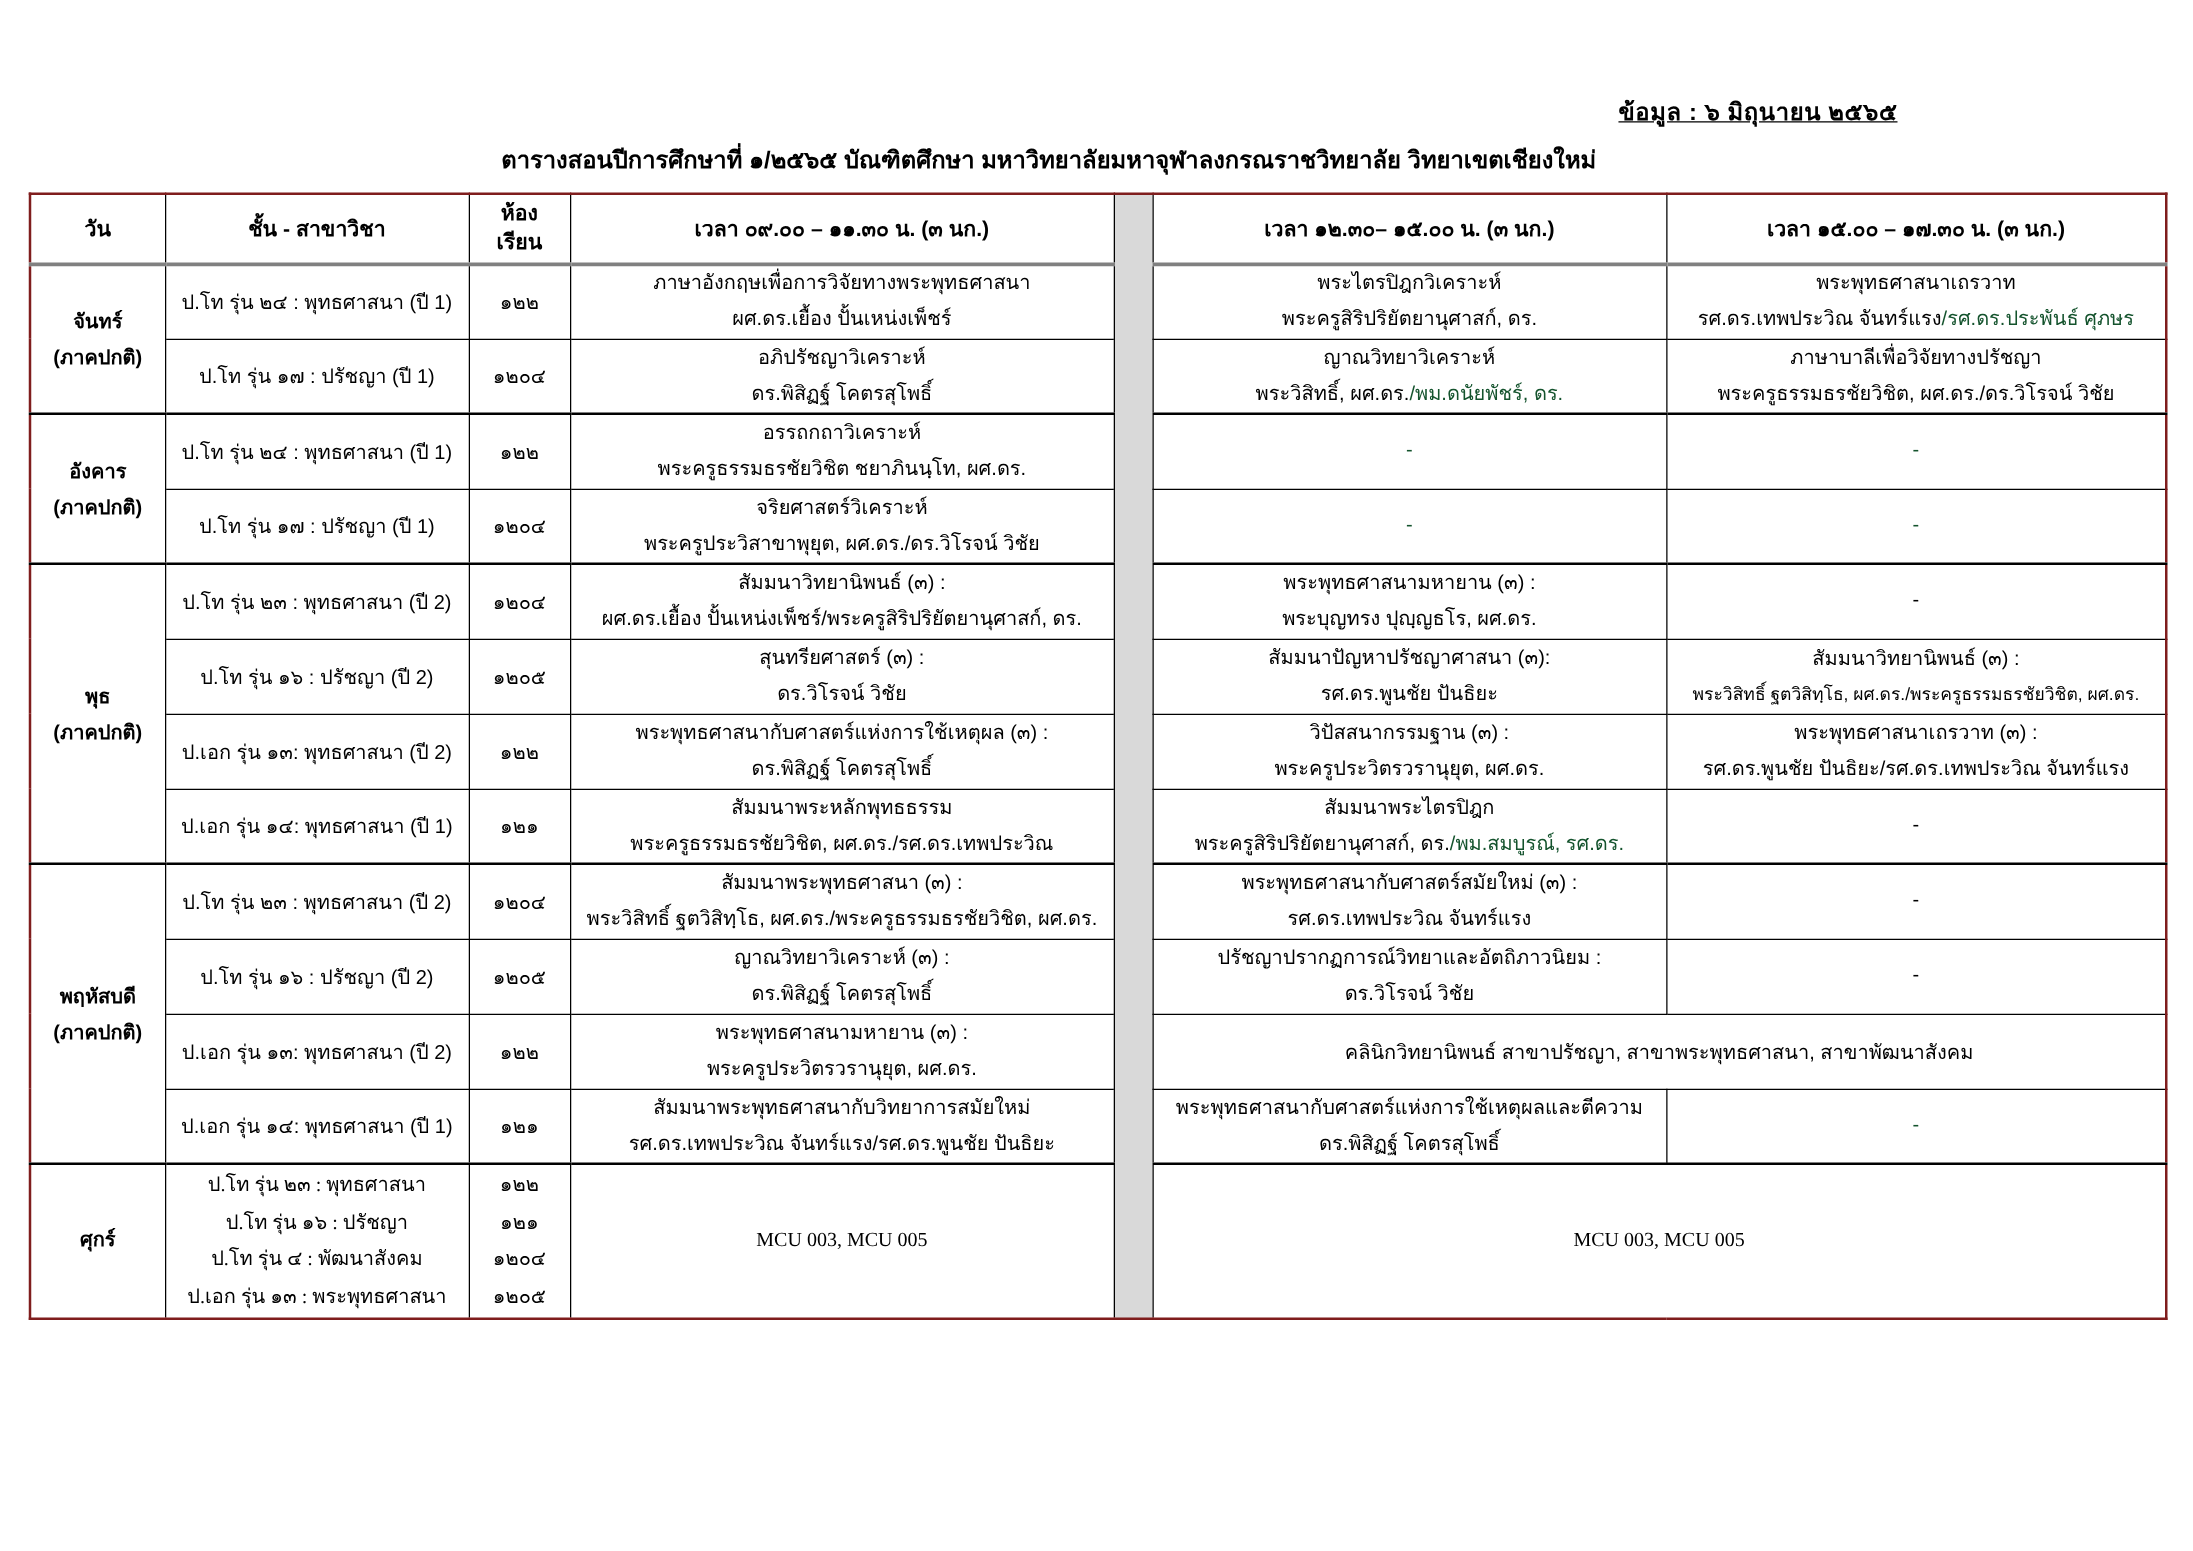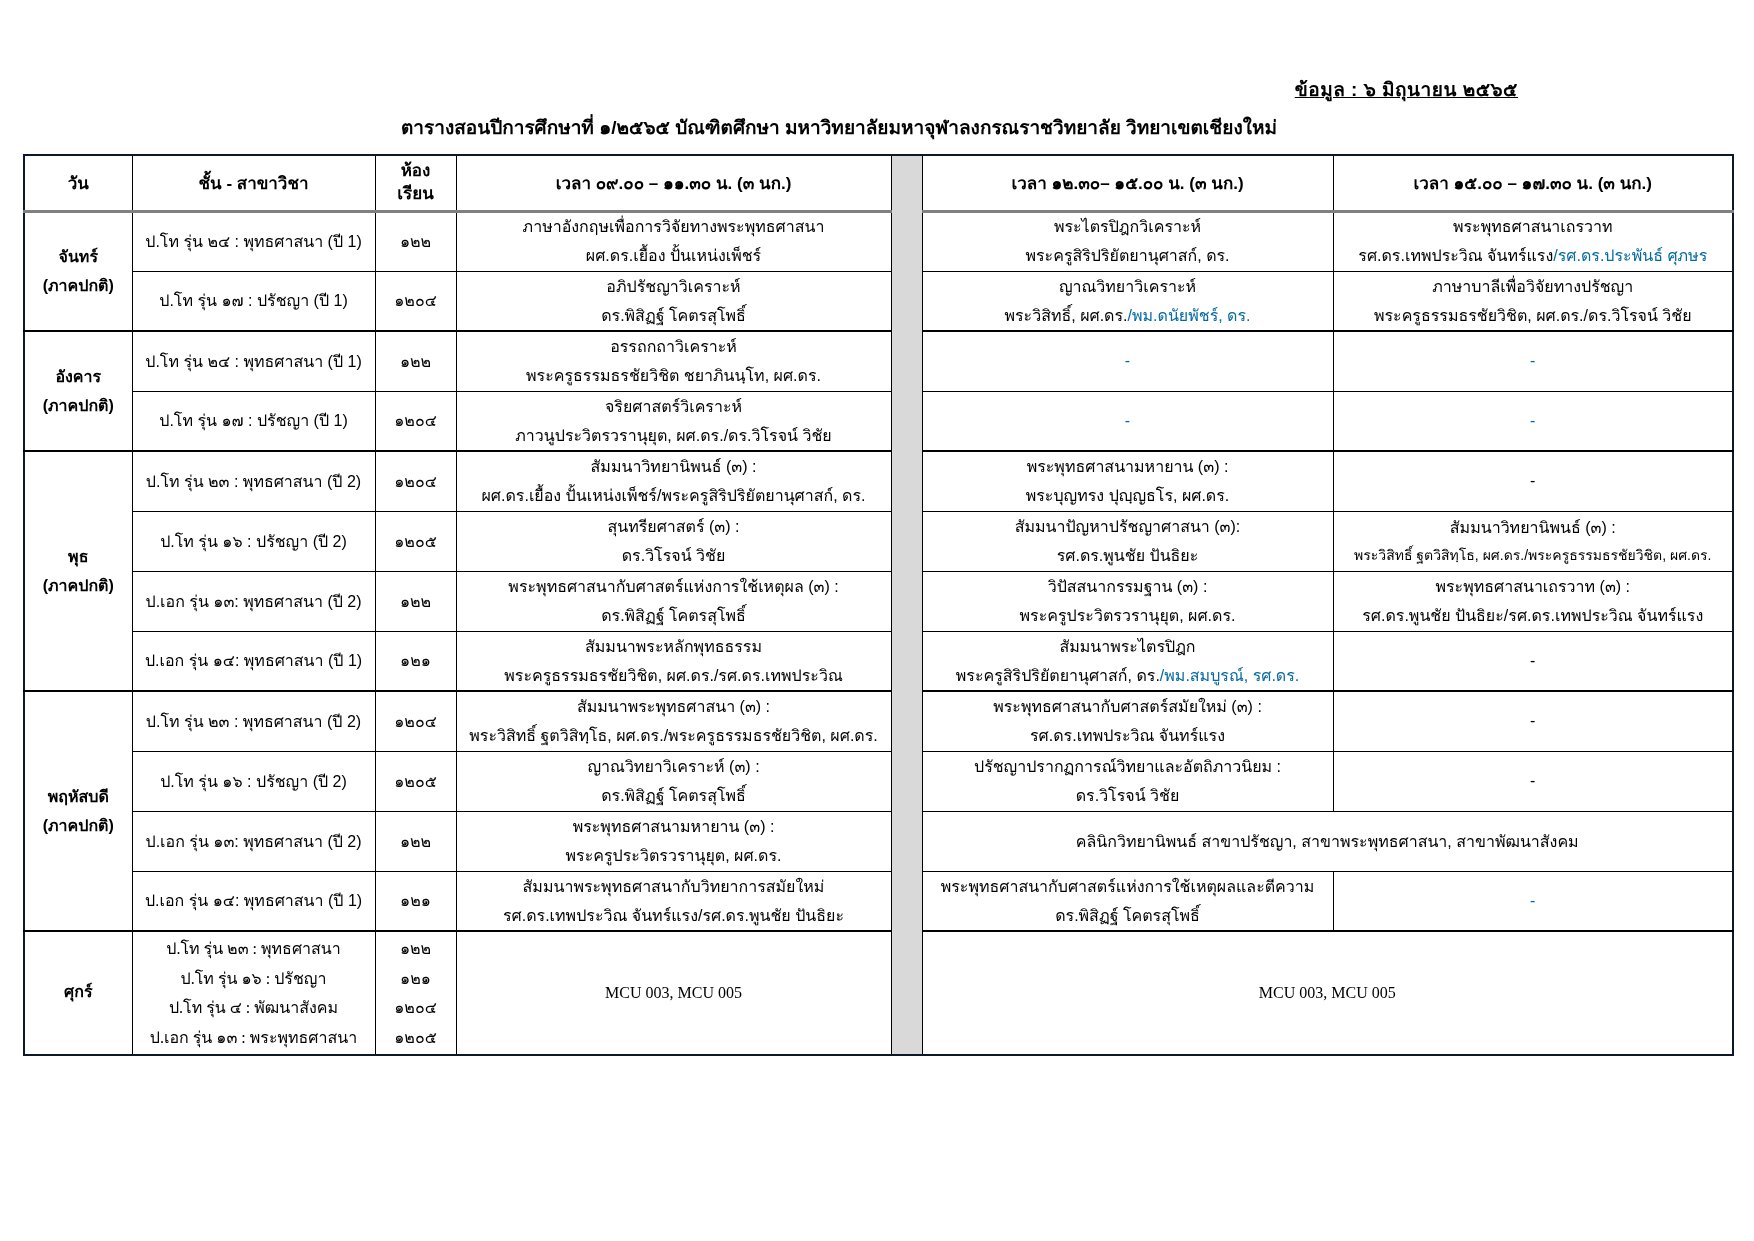--- a/index.html
+++ b/index.html
@@ -12,21 +12,21 @@
     padding:74px 236px 0 0;
     text-align:right;font-size:19px;font-weight:bold;letter-spacing:.5px;text-decoration:underline;
   }
   .doc-title{
     margin-top:8px;padding-right:76px;
     text-align:center;font-size:19px;font-weight:bold;
   }
   table.sched{
     margin:12px 0 0 23px;width:1711px;
     border-collapse:collapse;table-layout:fixed;
-    border:2px solid #0f172a;
+    border:2px solid #7f1d1d;
   }
   table.sched td{
     border:1px solid #000;
     text-align:center;vertical-align:middle;
     font-size:16px;padding:2px 4px;box-sizing:border-box;
   }
   tr.hdr td{height:56px;font-weight:bold;font-size:17px;}
   tr.hdr td:not(.strip){border-bottom:3px solid #808080;}
   tr.r td{height:60px;}
   tr.fri td{height:117px;font-family:Liberation Serif, serif;}
@@ -35,21 +35,21 @@
   td.day{font-weight:bold;font-size:17px;}
   td.day .dayname{margin-bottom:4px;}
   td.day .daynote{margin-top:4px;}
   td.cls{text-align:left;padding-left:16px;font-size:16px;margin-left:43px;}
   td.room{font-size:16px;}
   td.slot{padding:4px 6px;}
   .ct{line-height:1.25;margin-bottom:9px;}
   .ct.b{font-weight:normal;}
   .tc{line-height:1.2;}
   .tc.sm{font-size:14px;}
-  .red{color:#0369a1;}
+  .red{color:#14532d;}
   .dash{font-size:16px;}
   td.cls .multiline div{line-height:1.85;}
   td.room .multiline div{line-height:1.85;}
   .hdr .two-line div{line-height:1.35;}
 </style>
 </head>
 <body>
 
 <div class="info-line">ข้อมูล  :  ๖  มิถุนายน  ๒๕๖๕</div>
 <div class="doc-title">ตารางสอนปีการศึกษาที่  ๑/๒๕๖๕  บัณฑิตศึกษา  มหาวิทยาลัยมหาจุฬาลงกรณราชวิทยาลัย  วิทยาเขตเชียงใหม่</div>
@@ -136,21 +136,21 @@
     <td class="slot">
           <div class="dash red">-</div>
         </td>
   </tr>
 
   <tr class="r">
     <td class="cls">ป.โท รุ่น ๑๗ : ปรัชญา (ปี 1)</td>
     <td class="room">๑๒๐๔</td>
     <td class="slot">
       <div class="ct">จริยศาสตร์วิเคราะห์</div>
-      <div class="tc"><span>ภาวนูประวิตรวรานุยุต, ผศ.ดร./ดร.วิโรจน์ วิชัย</span></div>
+      <div class="tc"><span>พระครูประวิสาขาพุยุต, ผศ.ดร./ดร.วิโรจน์ วิชัย</span></div>
     </td>
     <td class="slot">
           <div class="dash red">-</div>
         </td>
     <td class="slot">
           <div class="dash red">-</div>
         </td>
   </tr>
 
   <tr class="r grp">

